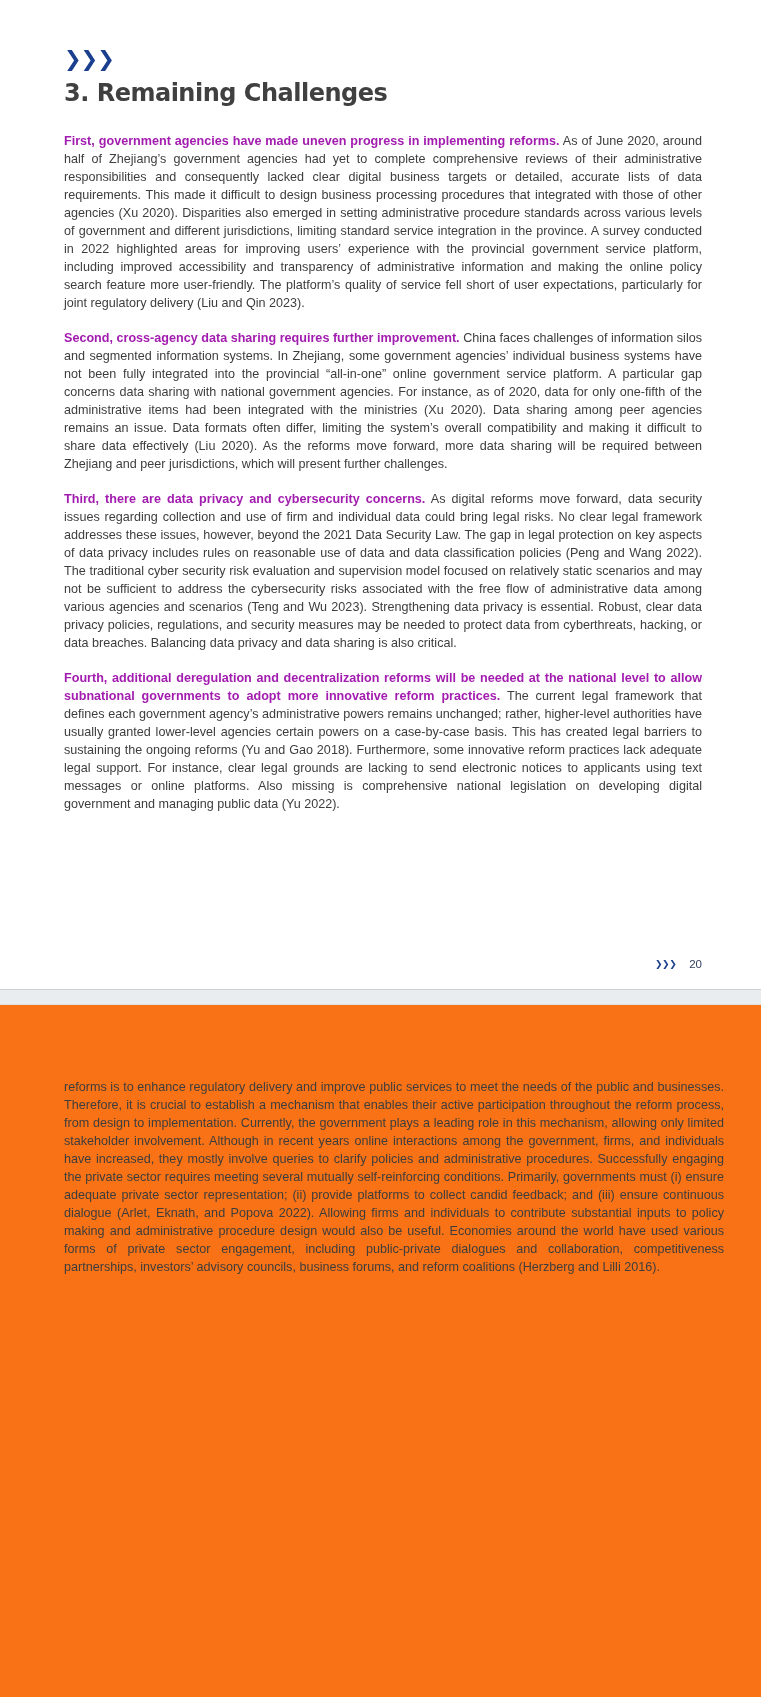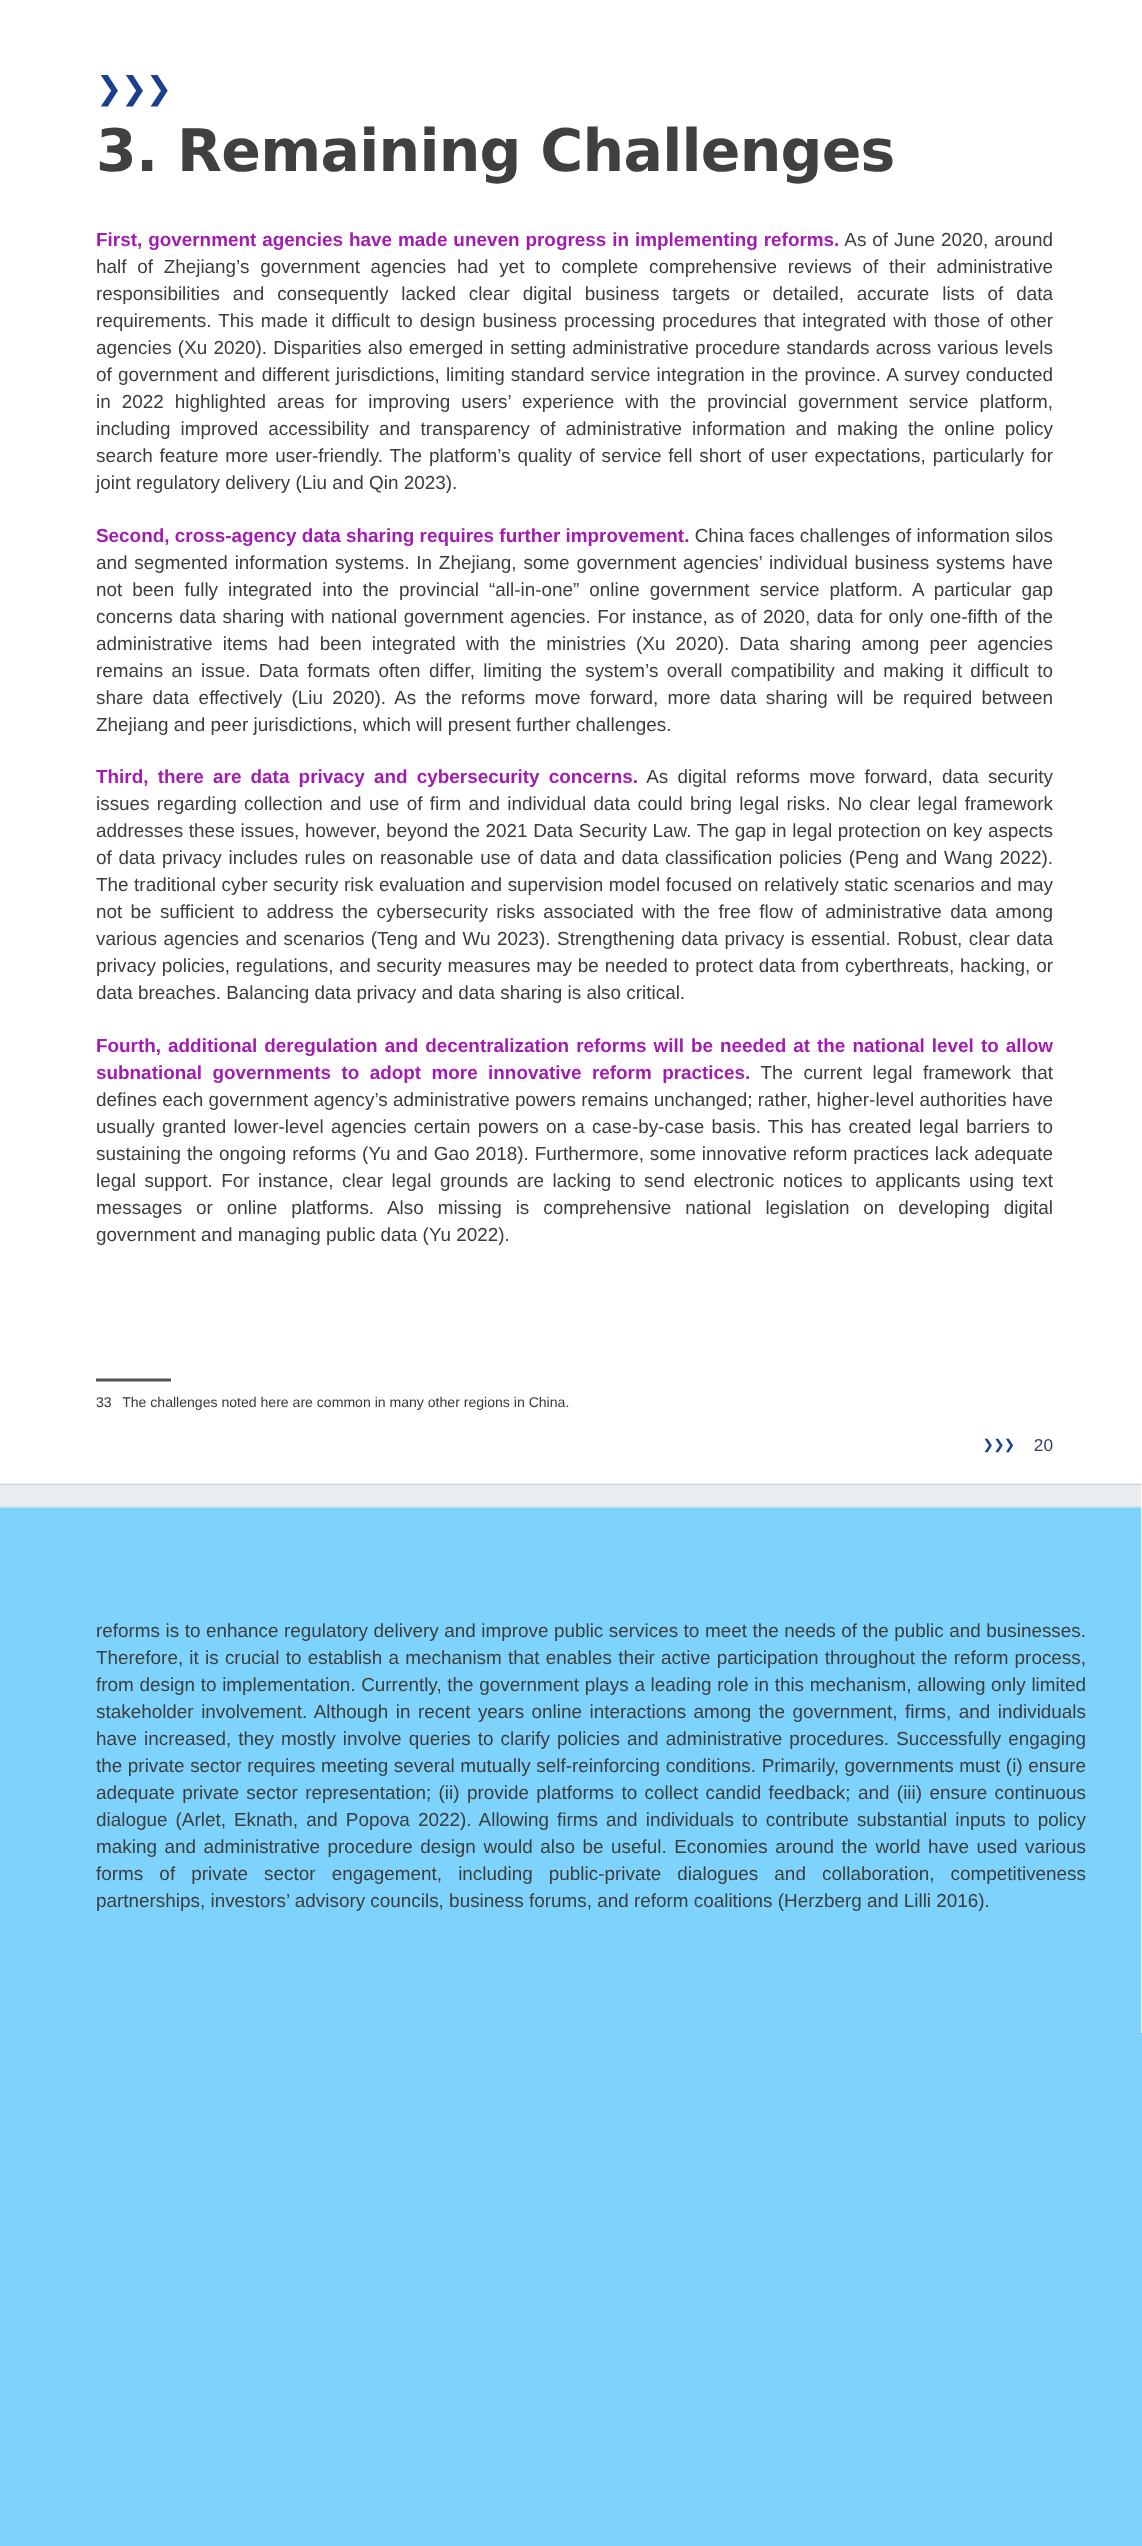--- a/index.html
+++ b/index.html
@@ -22,21 +22,21 @@
     font-family: "DejaVu Sans", sans-serif;
     color: #1b3f8f;
     font-size: 21px;
     font-weight: 900;
     letter-spacing: -1px;
     line-height: 1;
   }
   h1.doc-title {
     margin: 8px 0 0 0;
     font-family: "DejaVu Sans", sans-serif;
-    font-size: 39px;
+    font-size: 24px;
     font-weight: bold;
     color: #404040;
     letter-spacing: -0.5px;
     line-height: 1.25;
   }
   .bodytext { margin-top: 24px; }
   .bodytext p {
     margin: 0 0 17px 0;
     font-size: 12.6px;
     line-height: 18px;
@@ -64,21 +64,21 @@
     width: 761px; height: 16px;
     background: #e9edf0;
     border-top: 1px solid #ccd2d7;
     border-bottom: 1px solid #dce1e5;
   }
 
   
   .page2 {
     position: relative;
     width: 761px; height: 692px;
-    background: #7dd3fc;
+    background: #f97316;
     padding: 73px 37px 0 64px;
   }
   .page2 p {
     margin: 0;
     font-size: 12.6px;
     line-height: 18px;
     color: #3d3d3d;
     text-align: justify;
   }
 </style>
@@ -100,24 +100,20 @@
 
       <p><b>Second, cross-agency data sharing requires further improvement.</b> <span>China faces challenges of information silos and segmented information systems. In Zhejiang, some government agencies’ individual business systems have not been fully integrated into the provincial “all-in-one” online government service platform. A particular gap concerns data sharing with national government agencies. For instance, as of 2020, data for only one-fifth of the administrative items had been integrated with the ministries (Xu 2020). Data sharing among peer agencies remains an issue. Data formats often differ, limiting the system’s overall compatibility and making it difficult to share data effectively (Liu 2020). As the reforms move forward, more data sharing will be required between Zhejiang and peer jurisdictions, which will present further challenges.</span></p>
 
       <p><b>Third, there are data privacy and cybersecurity concerns.</b> <span>As digital reforms move forward, data security issues regarding collection and use of firm and individual data could bring legal risks. No clear legal framework addresses these issues, however, beyond the 2021 Data Security Law. The gap in legal protection on key aspects of data privacy includes rules on reasonable use of data and data classification policies (Peng and Wang 2022). The traditional cyber security risk evaluation and supervision model focused on relatively static scenarios and may not be sufficient to address the cybersecurity risks associated with the free flow of administrative data among various agencies and scenarios (Teng and Wu 2023). Strengthening data privacy is essential. Robust, clear data privacy policies, regulations, and security measures may be needed to protect data from cyberthreats, hacking, or data breaches. Balancing data privacy and data sharing is also critical.</span></p>
 
       <p><b>Fourth, additional deregulation and decentralization reforms will be needed at the national level to allow subnational governments to adopt more innovative reform practices.</b> <span>The current legal framework that defines each government agency’s administrative powers remains unchanged; rather, higher-level authorities have usually granted lower-level agencies certain powers on a case-by-case basis. This has created legal barriers to sustaining the ongoing reforms (Yu and Gao 2018). Furthermore, some innovative reform practices lack adequate legal support. For instance, clear legal grounds are lacking to send electronic notices to applicants using text messages or online platforms. Also missing is comprehensive national legislation on developing digital government and managing public data (Yu 2022).</span></p>
 
 
     </div>
 
-    <div class="footnote-block">
-      <div class="fn-rule"></div>
-      <div class="fn-line"><span class="fn-num">33</span><span>The challenges noted here are common in many other regions in China.</span></div>
-    </div>
 
     <div class="pgfooter">
       <span class="f-chev">❯❯❯</span>
       <span class="f-num">20</span>
     </div>
 
   </section>
 
   <div class="pagegap"></div>
 

